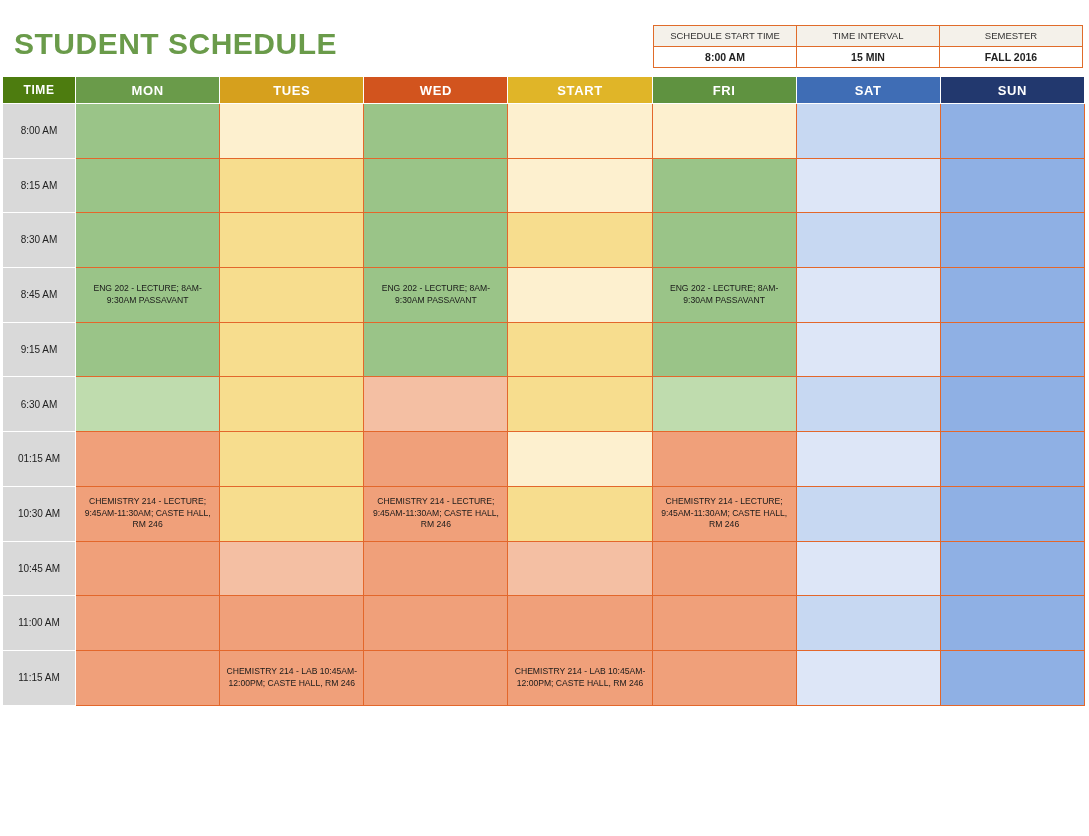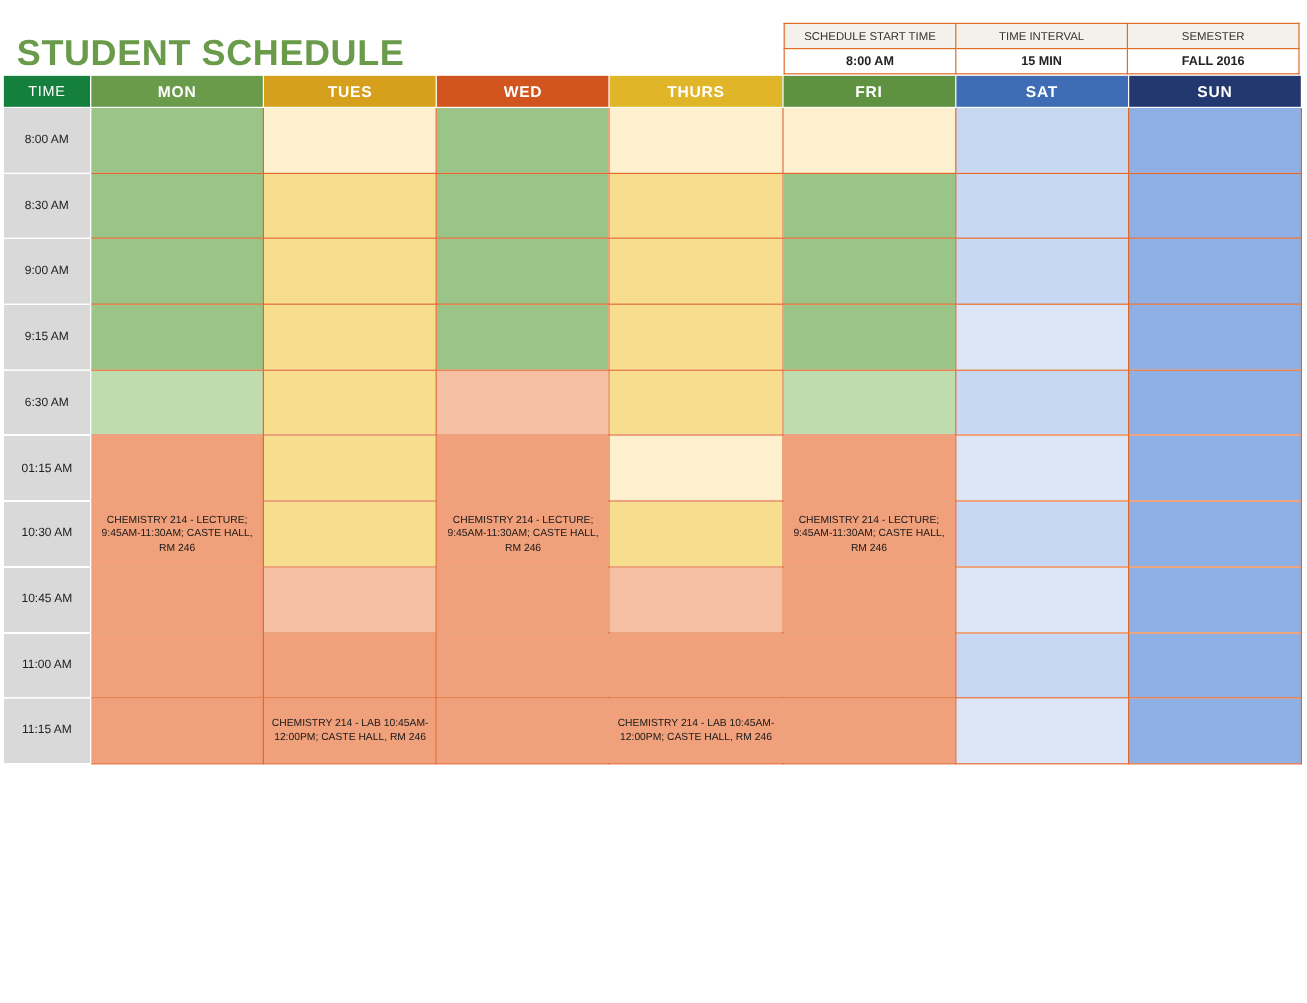--- a/index.html
+++ b/index.html
@@ -10,22 +10,22 @@
   body {
     width: 1089px;
     height: 836px;
     font-family: "Liberation Sans", sans-serif;
     overflow: hidden;
   }
 
   
   .top {
     display: flex;
-    align-items: flex-end;
-    height: 62px;
+    align-items: center;
+    height: 76px;
     padding: 0;
   }
   .title {
     font-size: 30px;
     font-weight: bold;
     color: #6a9b4a;
     letter-spacing: 0.5px;
     padding: 12px 0 0 14px;
     white-space: nowrap;
   }
@@ -72,24 +72,24 @@
     font-weight: bold;
     color: #ffffff;
     letter-spacing: 0.6px;
     border: 1px solid #ffffff;
     text-align: center;
     padding: 0;
   }
   .grid th.timehead {
     height: 26px;
     font-size: 12px;
-    font-weight: normal;
+    font-weight: bold;
     color: #ffffff;
     letter-spacing: 0.6px;
-    background: #15803d;
+    background: #4d7c0f;
     border: 1px solid #ffffff;
     text-align: center;
     padding: 0;
   }
 
   .grid td {
     height: 53.7px;
     border: 1px solid #e3672b;
     padding: 0;
     font-size: 8.6px;
@@ -140,55 +140,71 @@
     <col class="c-day">
       <col class="c-day">
       <col class="c-day">
   </colgroup>
   <thead>
     <tr id="head-row">
       <th class="timehead">TIME</th>
     <th class="dayhead" style="background: rgb(106, 155, 74);">MON</th>
         <th class="dayhead" style="background: rgb(214, 160, 29);">TUES</th>
         <th class="dayhead" style="background: rgb(210, 84, 30);">WED</th>
-        <th class="dayhead" style="background: rgb(224, 181, 40);">THURS</th>
+        <th class="dayhead" style="background: rgb(224, 181, 40);">START</th>
         <th class="dayhead" style="background: rgb(95, 146, 64);">FRI</th>
         <th class="dayhead" style="background: rgb(63, 109, 181);">SAT</th>
         <th class="dayhead" style="background: rgb(34, 56, 110);">SUN</th>
       </tr>
   </thead>
   <tbody id="grid-body">
       <tr>
         <td class="time">8:00 AM</td>
         <td style="background: rgb(154, 196, 136);"></td>
         <td style="background: rgb(253, 240, 207);"></td>
         <td style="background: rgb(154, 196, 136);"></td>
         <td style="background: rgb(253, 240, 207);"></td>
         <td style="background: rgb(253, 240, 207);"></td>
         <td style="background: rgb(199, 216, 242);"></td>
         <td style="background: rgb(143, 176, 228);"></td>
       </tr>
       <tr>
+        <td class="time">8:15 AM</td>
+        <td style="background: rgb(154, 196, 136);"></td>
+        <td style="background: rgb(247, 221, 142);"></td>
+        <td style="background: rgb(154, 196, 136);"></td>
+        <td style="background: rgb(253, 240, 207);"></td>
+        <td style="background: rgb(154, 196, 136);"></td>
+        <td style="background: rgb(221, 230, 247);"></td>
+        <td style="background: rgb(143, 176, 228);"></td>
+      </tr>
+      <tr>
         <td class="time">8:30 AM</td>
         <td style="background: rgb(154, 196, 136);"></td>
         <td style="background: rgb(247, 221, 142);"></td>
         <td style="background: rgb(154, 196, 136);"></td>
         <td style="background: rgb(247, 221, 142);"></td>
         <td style="background: rgb(154, 196, 136);"></td>
         <td style="background: rgb(199, 216, 242);"></td>
         <td style="background: rgb(143, 176, 228);"></td>
       </tr>
       <tr>
-        <td class="time">9:00 AM</td>
-        <td style="background: rgb(154, 196, 136);"></td>
-        <td style="background: rgb(247, 221, 142);"></td>
-        <td style="background: rgb(154, 196, 136);"></td>
-        <td style="background: rgb(247, 221, 142);"></td>
-        <td style="background: rgb(154, 196, 136);"></td>
-        <td style="background: rgb(199, 216, 242);"></td>
+        <td class="time">8:45 AM</td>
+        <td style="background: rgb(154, 196, 136);">
+          <div class="evt">ENG 202 - LECTURE; 8AM-9:30AM PASSAVANT</div>
+        </td>
+        <td style="background: rgb(247, 221, 142);"></td>
+        <td style="background: rgb(154, 196, 136);">
+          <div class="evt">ENG 202 - LECTURE; 8AM-9:30AM PASSAVANT</div>
+        </td>
+        <td style="background: rgb(253, 240, 207);"></td>
+        <td style="background: rgb(154, 196, 136);">
+          <div class="evt">ENG 202 - LECTURE; 8AM-9:30AM PASSAVANT</div>
+        </td>
+        <td style="background: rgb(221, 230, 247);"></td>
         <td style="background: rgb(143, 176, 228);"></td>
       </tr>
       <tr>
         <td class="time">9:15 AM</td>
         <td style="background: rgb(154, 196, 136);"></td>
         <td style="background: rgb(247, 221, 142);"></td>
         <td style="background: rgb(154, 196, 136);"></td>
         <td style="background: rgb(247, 221, 142);"></td>
         <td style="background: rgb(154, 196, 136);"></td>
         <td style="background: rgb(221, 230, 247);"></td>

